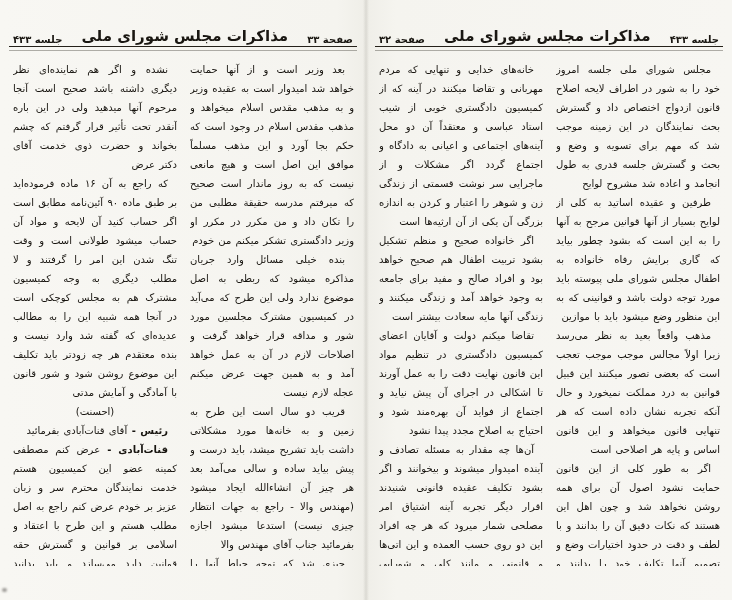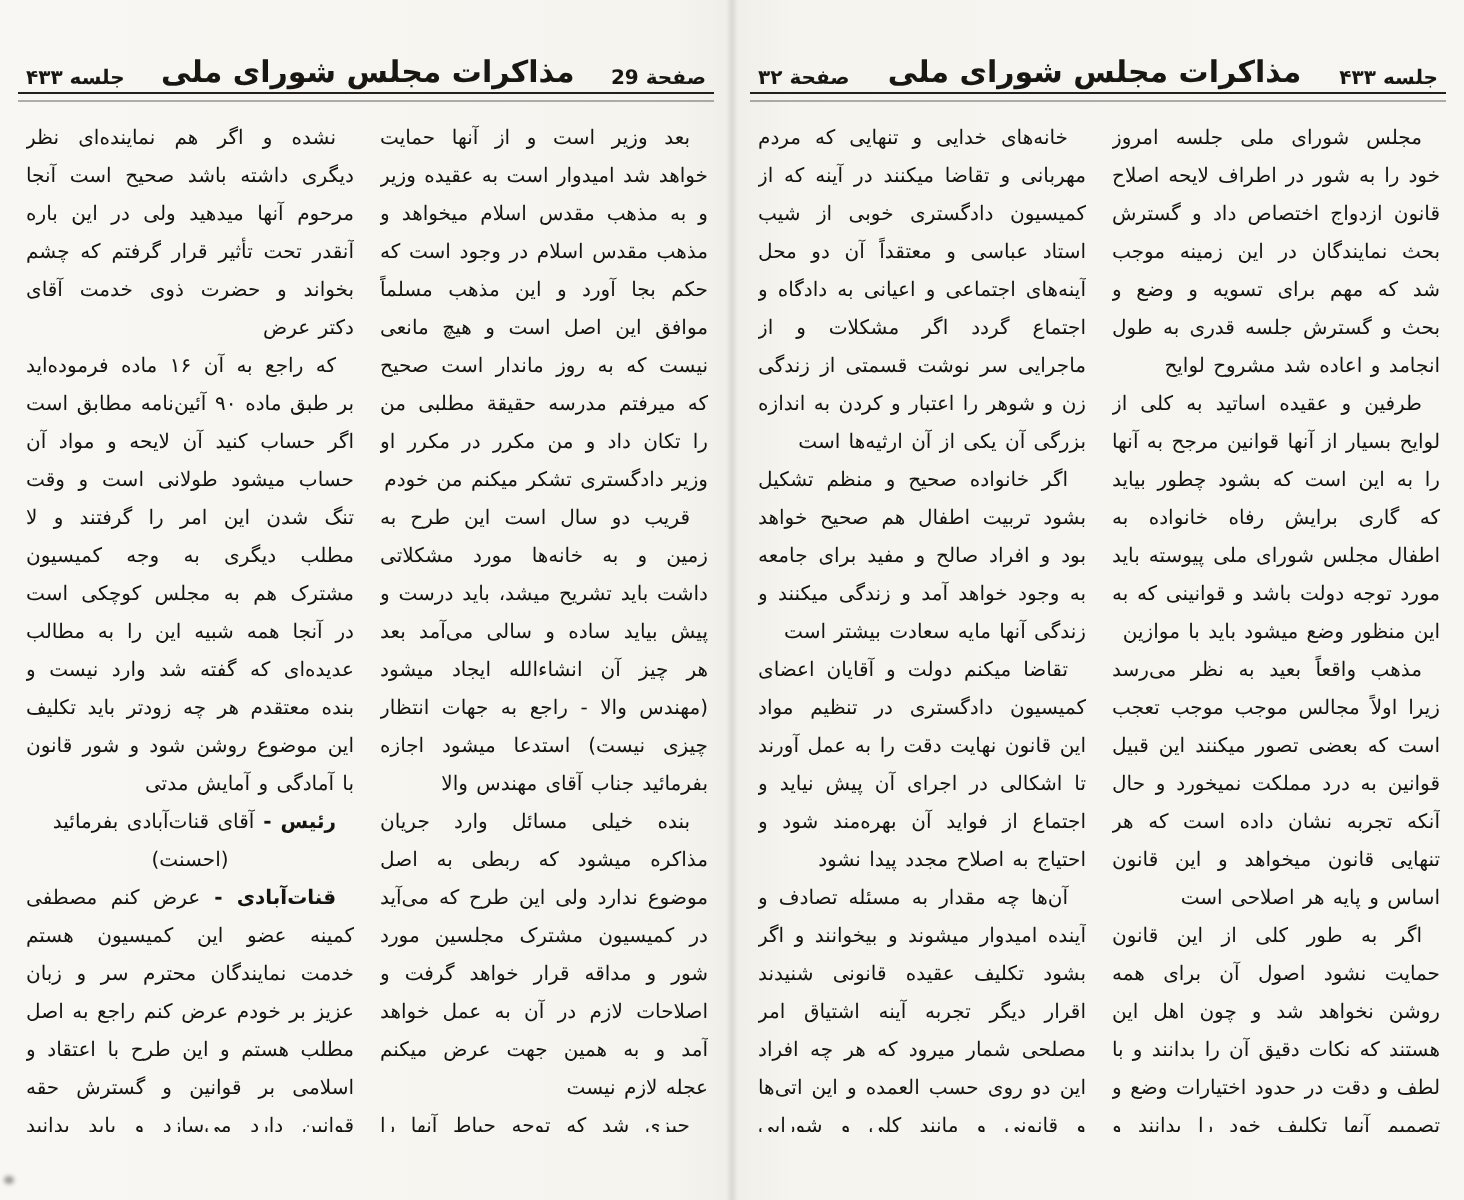--- a/index.html
+++ b/index.html
@@ -59,37 +59,37 @@
     filter:blur(1px);
   }
 </style>
 </head>
 <body>
 
 <div class="spread">
 
   <div class="page left">
     <div class="header">
-      <span>صفحة 29</span>
+      <span>صفحة ۳۳</span>
       <span class="title">مذاکرات مجلس شورای ملی</span>
       <span>جلسه ۴۳۳</span>
     </div>
     <div class="rule"></div>
     <div class="body">
       <div class="col">
           <p class="para">بعد وزیر است و از آنها حمایت خواهد شد امیدوار است به عقیده وزیر و به مذهب مقدس اسلام میخواهد و مذهب مقدس اسلام در وجود است که حکم بجا آورد و این مذهب مسلماً موافق این اصل است و هیچ مانعی نیست که به روز ماندار است صحیح که میرفتم مدرسه حقیقة مطلبی من را تکان داد و من مکرر در مکرر او وزیر دادگستری تشکر میکنم من خودم</p>
+          <p class="para">بنده خیلی مسائل وارد جریان مذاکره میشود که ربطی به اصل موضوع ندارد ولی این طرح که می‌آید در کمیسیون مشترک مجلسین مورد شور و مداقه قرار خواهد گرفت و اصلاحات لازم در آن به عمل خواهد آمد و به همین جهت عرض میکنم عجله لازم نیست</p>
           <p class="para">قریب دو سال است این طرح به زمین و به خانه‌ها مورد مشکلاتی داشت باید تشریح میشد، باید درست و پیش بیاید ساده و سالی می‌آمد بعد هر چیز آن انشاءالله ایجاد میشود (مهندس والا - راجع به جهات انتظار چیزی نیست) استدعا میشود اجازه بفرمائید جناب آقای مهندس والا</p>
-          <p class="para">بنده خیلی مسائل وارد جریان مذاکره میشود که ربطی به اصل موضوع ندارد ولی این طرح که می‌آید در کمیسیون مشترک مجلسین مورد شور و مداقه قرار خواهد گرفت و اصلاحات لازم در آن به عمل خواهد آمد و به همین جهت عرض میکنم عجله لازم نیست</p>
           <p class="para">چیزی شد که توجه حیاط آنها را همان داشتند حتی بکار را بی‌جهات گذشت من میخواستم برای دادن هدیه‌ای به رئیس پیدا و تکلیف آن گفتگو و یک بار به مسلمان اطلاعات کلی این مطالب دیگری هم به شما بدانید بخواهم گفت با اینکه</p>
         </div>
       <div class="col">
           <p class="para">نشده و اگر هم نماینده‌ای نظر دیگری داشته باشد صحیح است آنجا مرحوم آنها میدهید ولی در این باره آنقدر تحت تأثیر قرار گرفتم که چشم بخواند و حضرت ذوی خدمت آقای دکتر عرض</p>
           <p class="para">که راجع به آن ۱۶ ماده فرموده‌اید بر طبق ماده ۹۰ آئین‌نامه مطابق است اگر حساب کنید آن لایحه و مواد آن حساب میشود طولانی است و وقت تنگ شدن این امر را گرفتند و لا مطلب دیگری به وجه کمیسیون مشترک هم به مجلس کوچکی است در آنجا همه شبیه این را به مطالب عدیده‌ای که گفته شد وارد نیست و بنده معتقدم هر چه زودتر باید تکلیف این موضوع روشن شود و شور قانون با آمادگی و آمایش مدتی</p>
+          <p class="para center">(احسنت)</p>
           <p class="para"><span class="speaker">رئیس - </span>آقای قنات‌آبادی بفرمائید</p>
-          <p class="para center">(احسنت)</p>
           <p class="para"><span class="speaker">قنات‌آبادی - </span>عرض کنم مصطفی کمینه عضو این کمیسیون هستم خدمت نمایندگان محترم سر و زبان عزیز بر خودم عرض کنم راجع به اصل مطلب هستم و این طرح با اعتقاد و اسلامی بر قوانین و گسترش حقه قوانین دارد می‌سازد و باید بدانید دوستی میشود با این گفتگوی ملی و تعدادی از آنها ایمان گفت‌وگوها حاضر نشد همه شد محکم بماند و او است که همه را در آنجا تمام آن قوانین و ملی و اینجا تعریف نفرمائید که او همیشه ما را گفته است</p>
         </div>
     </div>
     <div class="corner-mark"></div>
   </div>
 
   <div class="page right">
     <div class="header">
       <span>جلسه ۴۳۳</span>
       <span class="title">مذاکرات مجلس شورای ملی</span>

